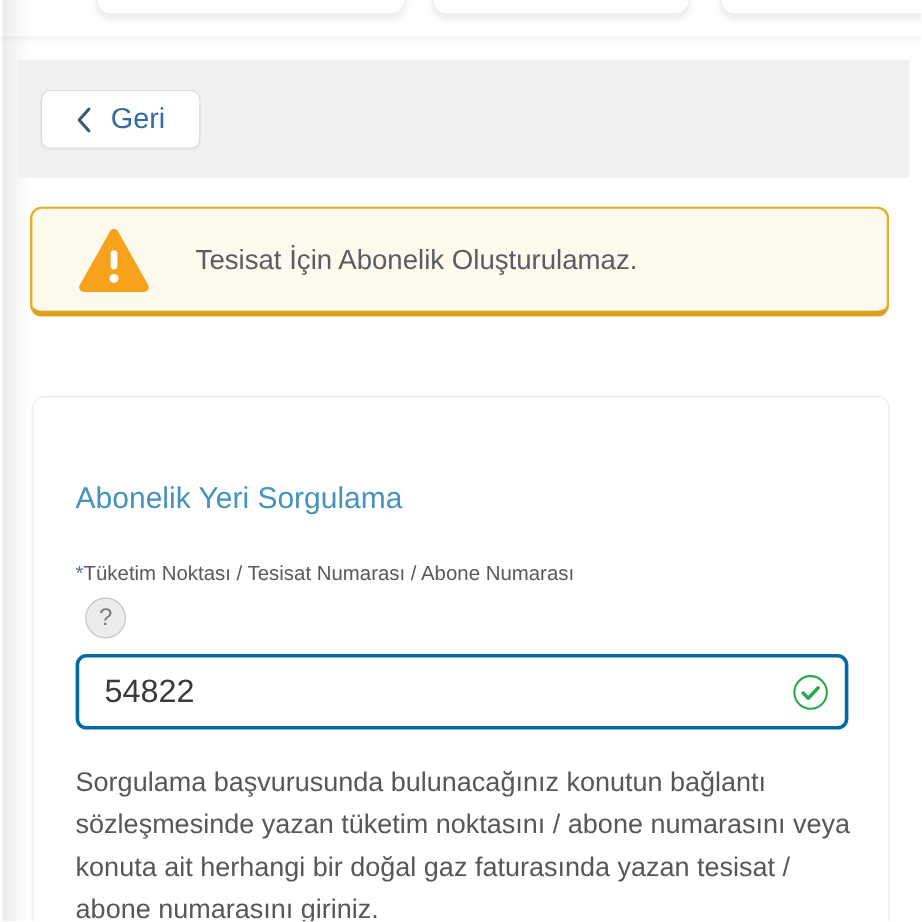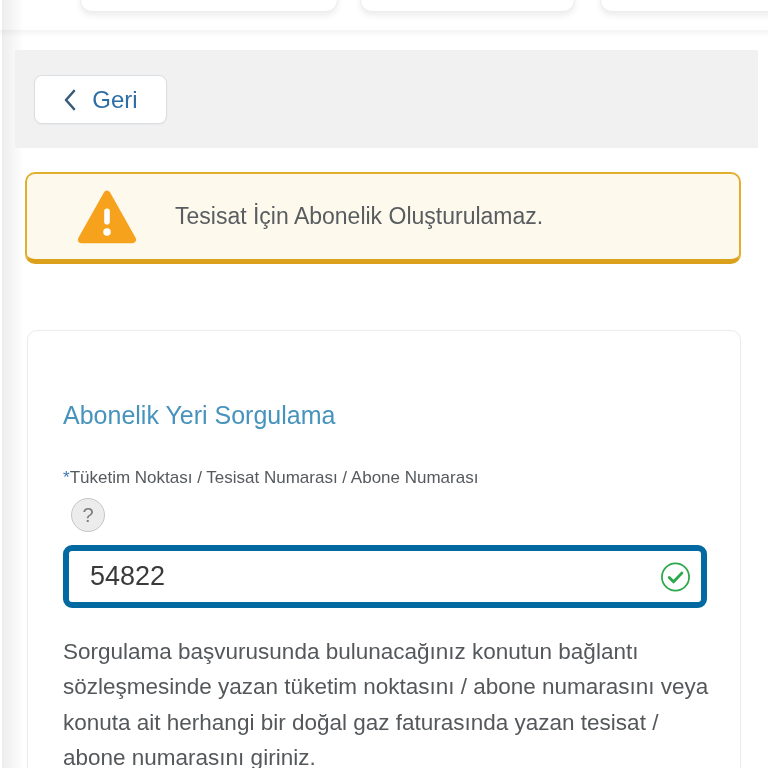--- a/index.html
+++ b/index.html
@@ -38,21 +38,21 @@
     background:#ffffff;border:1px solid #d9dee3;border-radius:8px;
     display:flex;align-items:center;justify-content:center;gap:15px;
     cursor:pointer;box-shadow:0 1px 2px rgba(0,0,0,0.04);
   }
   .back-button .chev{display:flex;align-items:center;}
   .back-label{color:#2e6da4;font-size:24px;line-height:1;}
   
   .alert{
     position:absolute;left:25px;top:172px;width:716px;height:92px;
     background:#fdf9ec;border:2px solid #e2ae2d;border-bottom:5px solid #dba11c;
-    border-radius:10px;display:flex;align-items:center;padding-left:12px;
+    border-radius:10px;display:flex;align-items:center;
   }
   .alert-icon{margin-left:38px;display:flex;align-items:center;}
   .alert-text{margin-left:38px;color:#595d61;font-size:23px;}
   
   .card{
     position:absolute;left:27px;top:330px;width:714px;height:460px;
     background:#ffffff;border:1px solid #ececec;border-radius:10px;
     padding:0 35px;box-shadow:0 1px 3px rgba(0,0,0,0.03);
   }
   .card-title{
@@ -61,21 +61,21 @@
   .field-label-row{margin-top:38px;font-size:17px;color:#565a5e;}
   .required-mark{color:#3b79b8;}
   .help-badge{
     margin-top:10px;margin-left:8px;width:34px;height:34px;border-radius:50%;
     background:#ececec;border:1px solid #c6c6c6;color:#7b7b7b;
     display:flex;align-items:center;justify-content:center;
     font-size:20px;cursor:pointer;
   }
   .input-wrap{position:relative;margin-top:13px;width:644px;}
   .text-input{
-    width:644px;height:63px;border:6px solid #0369a1;border-radius:9px;
+    width:644px;height:63px;border:3px solid #0369a1;border-radius:9px;
     font-size:27px;color:#3a3a3a;padding:0 60px 0 21px;outline:none;
     font-family:"Liberation Sans","DejaVu Sans",sans-serif;background:#ffffff;
   }
   .valid-icon{
     position:absolute;right:16px;top:50%;transform:translateY(-50%);
     display:flex;align-items:center;
   }
   .field-description{
     margin-top:26px;width:650px;color:#55585b;font-size:22.5px;line-height:1.57;
   }

